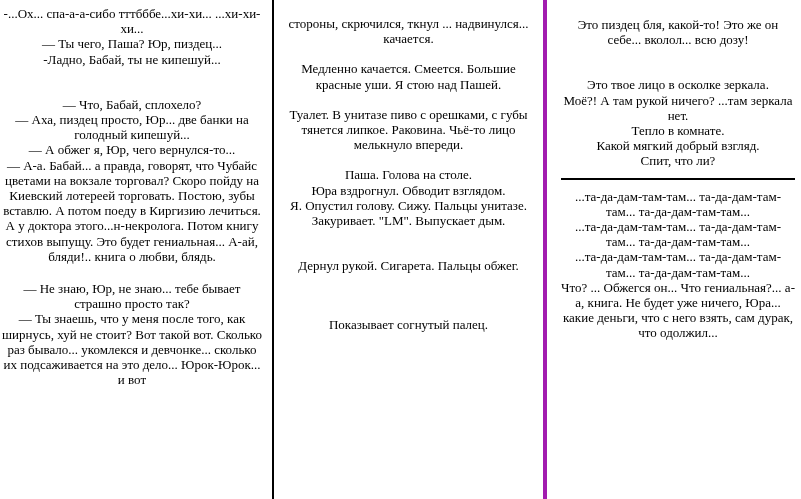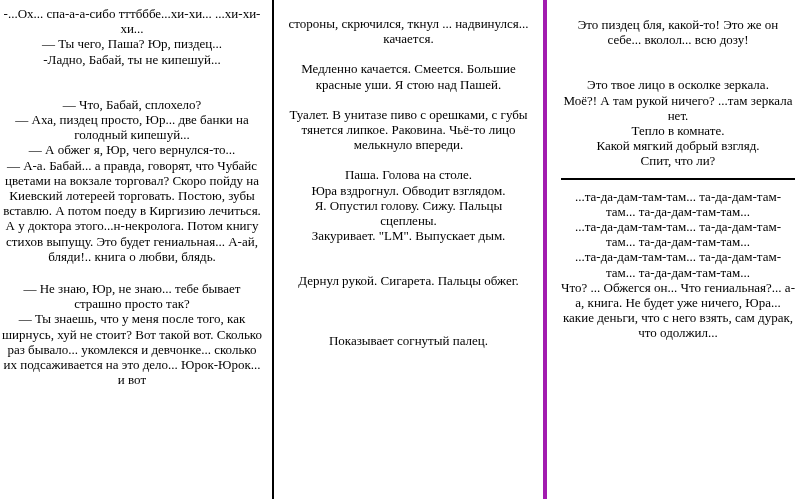--- a/index.html
+++ b/index.html
@@ -80,21 +80,21 @@
       </div>
     <div class="col col-2">
         <p>стороны, скрючился, ткнул ... надвинулся... качается.</p>
         <div class="gap-s"></div>
         <p>Медленно качается. Смеется. Большие красные уши. Я стою над Пашей.</p>
         <div class="gap-s"></div>
         <p>Туалет. В унитазе пиво с орешками, с губы тянется липкое. Раковина. Чьё-то лицо мелькнуло впереди.</p>
         <div class="gap-s"></div>
         <p>Паша. Голова на столе.</p>
         <p>Юра вздрогнул. Обводит взглядом.</p>
-        <p>Я. Опустил голову. Сижу. Пальцы сцеплены.</p>
+        <p>Я. Опустил голову. Сижу. Пальцы унитазе.</p>
         <p>Закуривает. "LM". Выпускает дым.</p>
         <div class="gap-l"></div>
         <p>Дернул рукой. Сигарета. Пальцы обжег.</p>
         <div class="gap-xl"></div>
         <p>Показывает согнутый палец.</p>
       </div>
     <div class="col col-3">
         <div class="gap-m"></div>
         <p>Это пиздец бля, какой-то! Это же он себе... вколол... всю дозу!</p>
         <div class="gap-l"></div>

